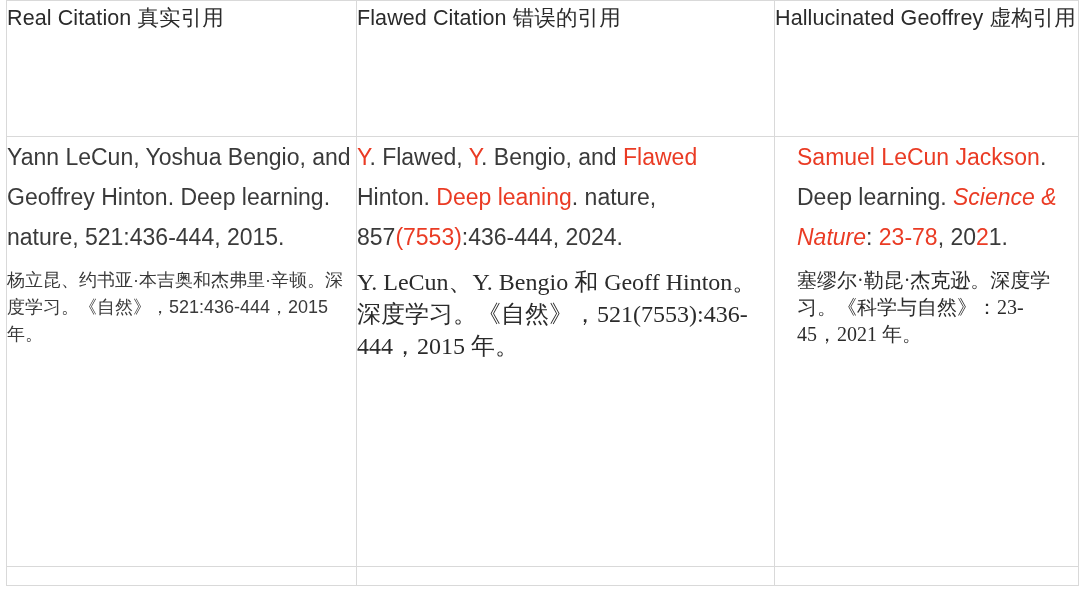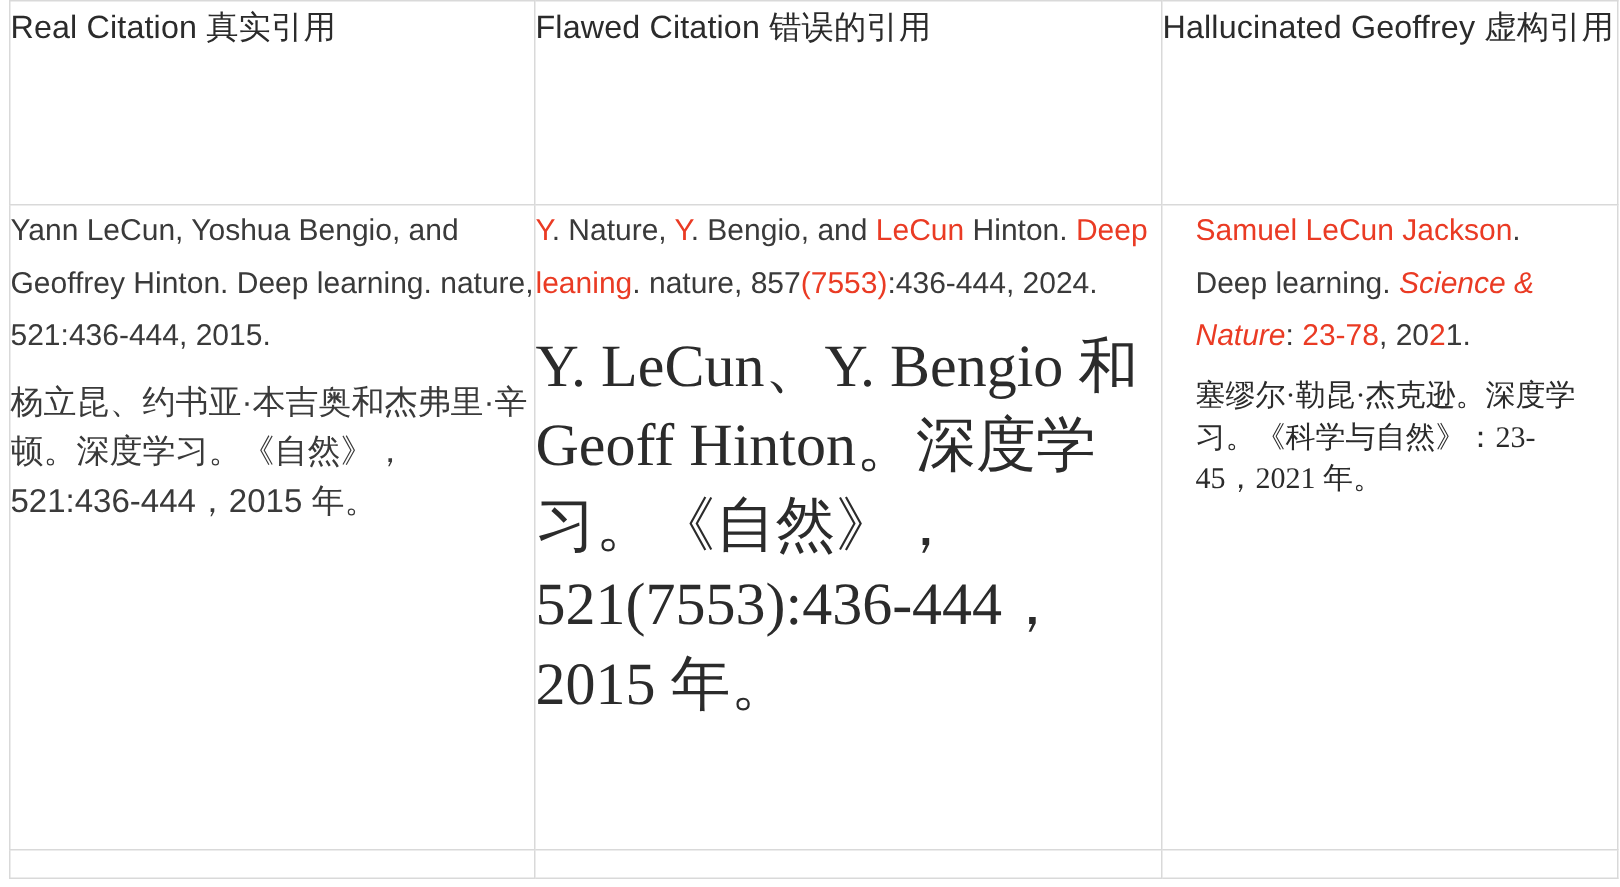--- a/index.html
+++ b/index.html
@@ -50,32 +50,32 @@
 
   
   .body-cell {
     box-sizing: border-box;
     padding: 18px 26px 20px 26px;
     height: 430px;
   }
   .body-cell.c3 { padding-left: 22px; padding-right: 18px; }
 
   .sans-block {
-    font-size: 20px;
+    font-size: 23px;
     line-height: 1.74;
     color: #3a3a3a;
   }
   .sans-block.small-cn {
-    font-size: 22px;
+    font-size: 18px;
     line-height: 1.5;
     margin-top: 10px;
   }
   .serif-block {
     font-family: "Liberation Serif", serif;
-    font-size: 40px;
+    font-size: 24px;
     line-height: 1.33;
     color: #2b2b2b;
     margin-top: 10px;
   }
   .serif-block.c3 {
     font-size: 20px;
     line-height: 1.36;
   }
   .red { color: #ea3b24; }
   .ital { font-style: italic; }
@@ -109,21 +109,21 @@
       </tr>
 
       <tr>
 
         <td class="body-cell">
           <div class="sans-block">Yann LeCun, Yoshua Bengio, and Geoffrey Hinton. Deep learning. nature, 521:436-444, 2015.</div>
           <div class="sans-block small-cn">杨立昆、约书亚·本吉奥和杰弗里·辛顿。深度学习。《自然》，521:436-444，2015 年。</div>
         </td>
 
         <td class="body-cell">
-          <div class="sans-block"><span class="red">Y</span><span>. Nature, </span><span class="red">Y</span><span>. Bengio, and </span><span class="red">LeCun</span><span> Hinton. </span><span class="red">Deep leaning</span><span>. nature, 857</span><span class="red">(7553)</span><span>:436-444, 2024.</span></div>
+          <div class="sans-block"><span class="red">Y</span><span>. Flawed, </span><span class="red">Y</span><span>. Bengio, and </span><span class="red">Flawed</span><span> Hinton. </span><span class="red">Deep leaning</span><span>. nature, 857</span><span class="red">(7553)</span><span>:436-444, 2024.</span></div>
           <div class="serif-block">Y. LeCun、Y. Bengio 和 Geoff Hinton。深度学习。《自然》，521(7553):436-444，2015 年。</div>
         </td>
 
         <td class="body-cell c3">
           <div class="sans-block"><span class="red">Samuel LeCun Jackson</span><span>. Deep learning. </span><span class="red ital">Science &amp; Nature</span><span>: </span><span class="red">23-78</span><span>, 20</span><span class="red">2</span><span>1.</span></div>
           <div class="serif-block c3">塞缪尔·勒昆·杰克逊。深度学习。《科学与自然》：23-45，2021 年。</div>
         </td>
       </tr>
 
       <tr class="partial-row">

